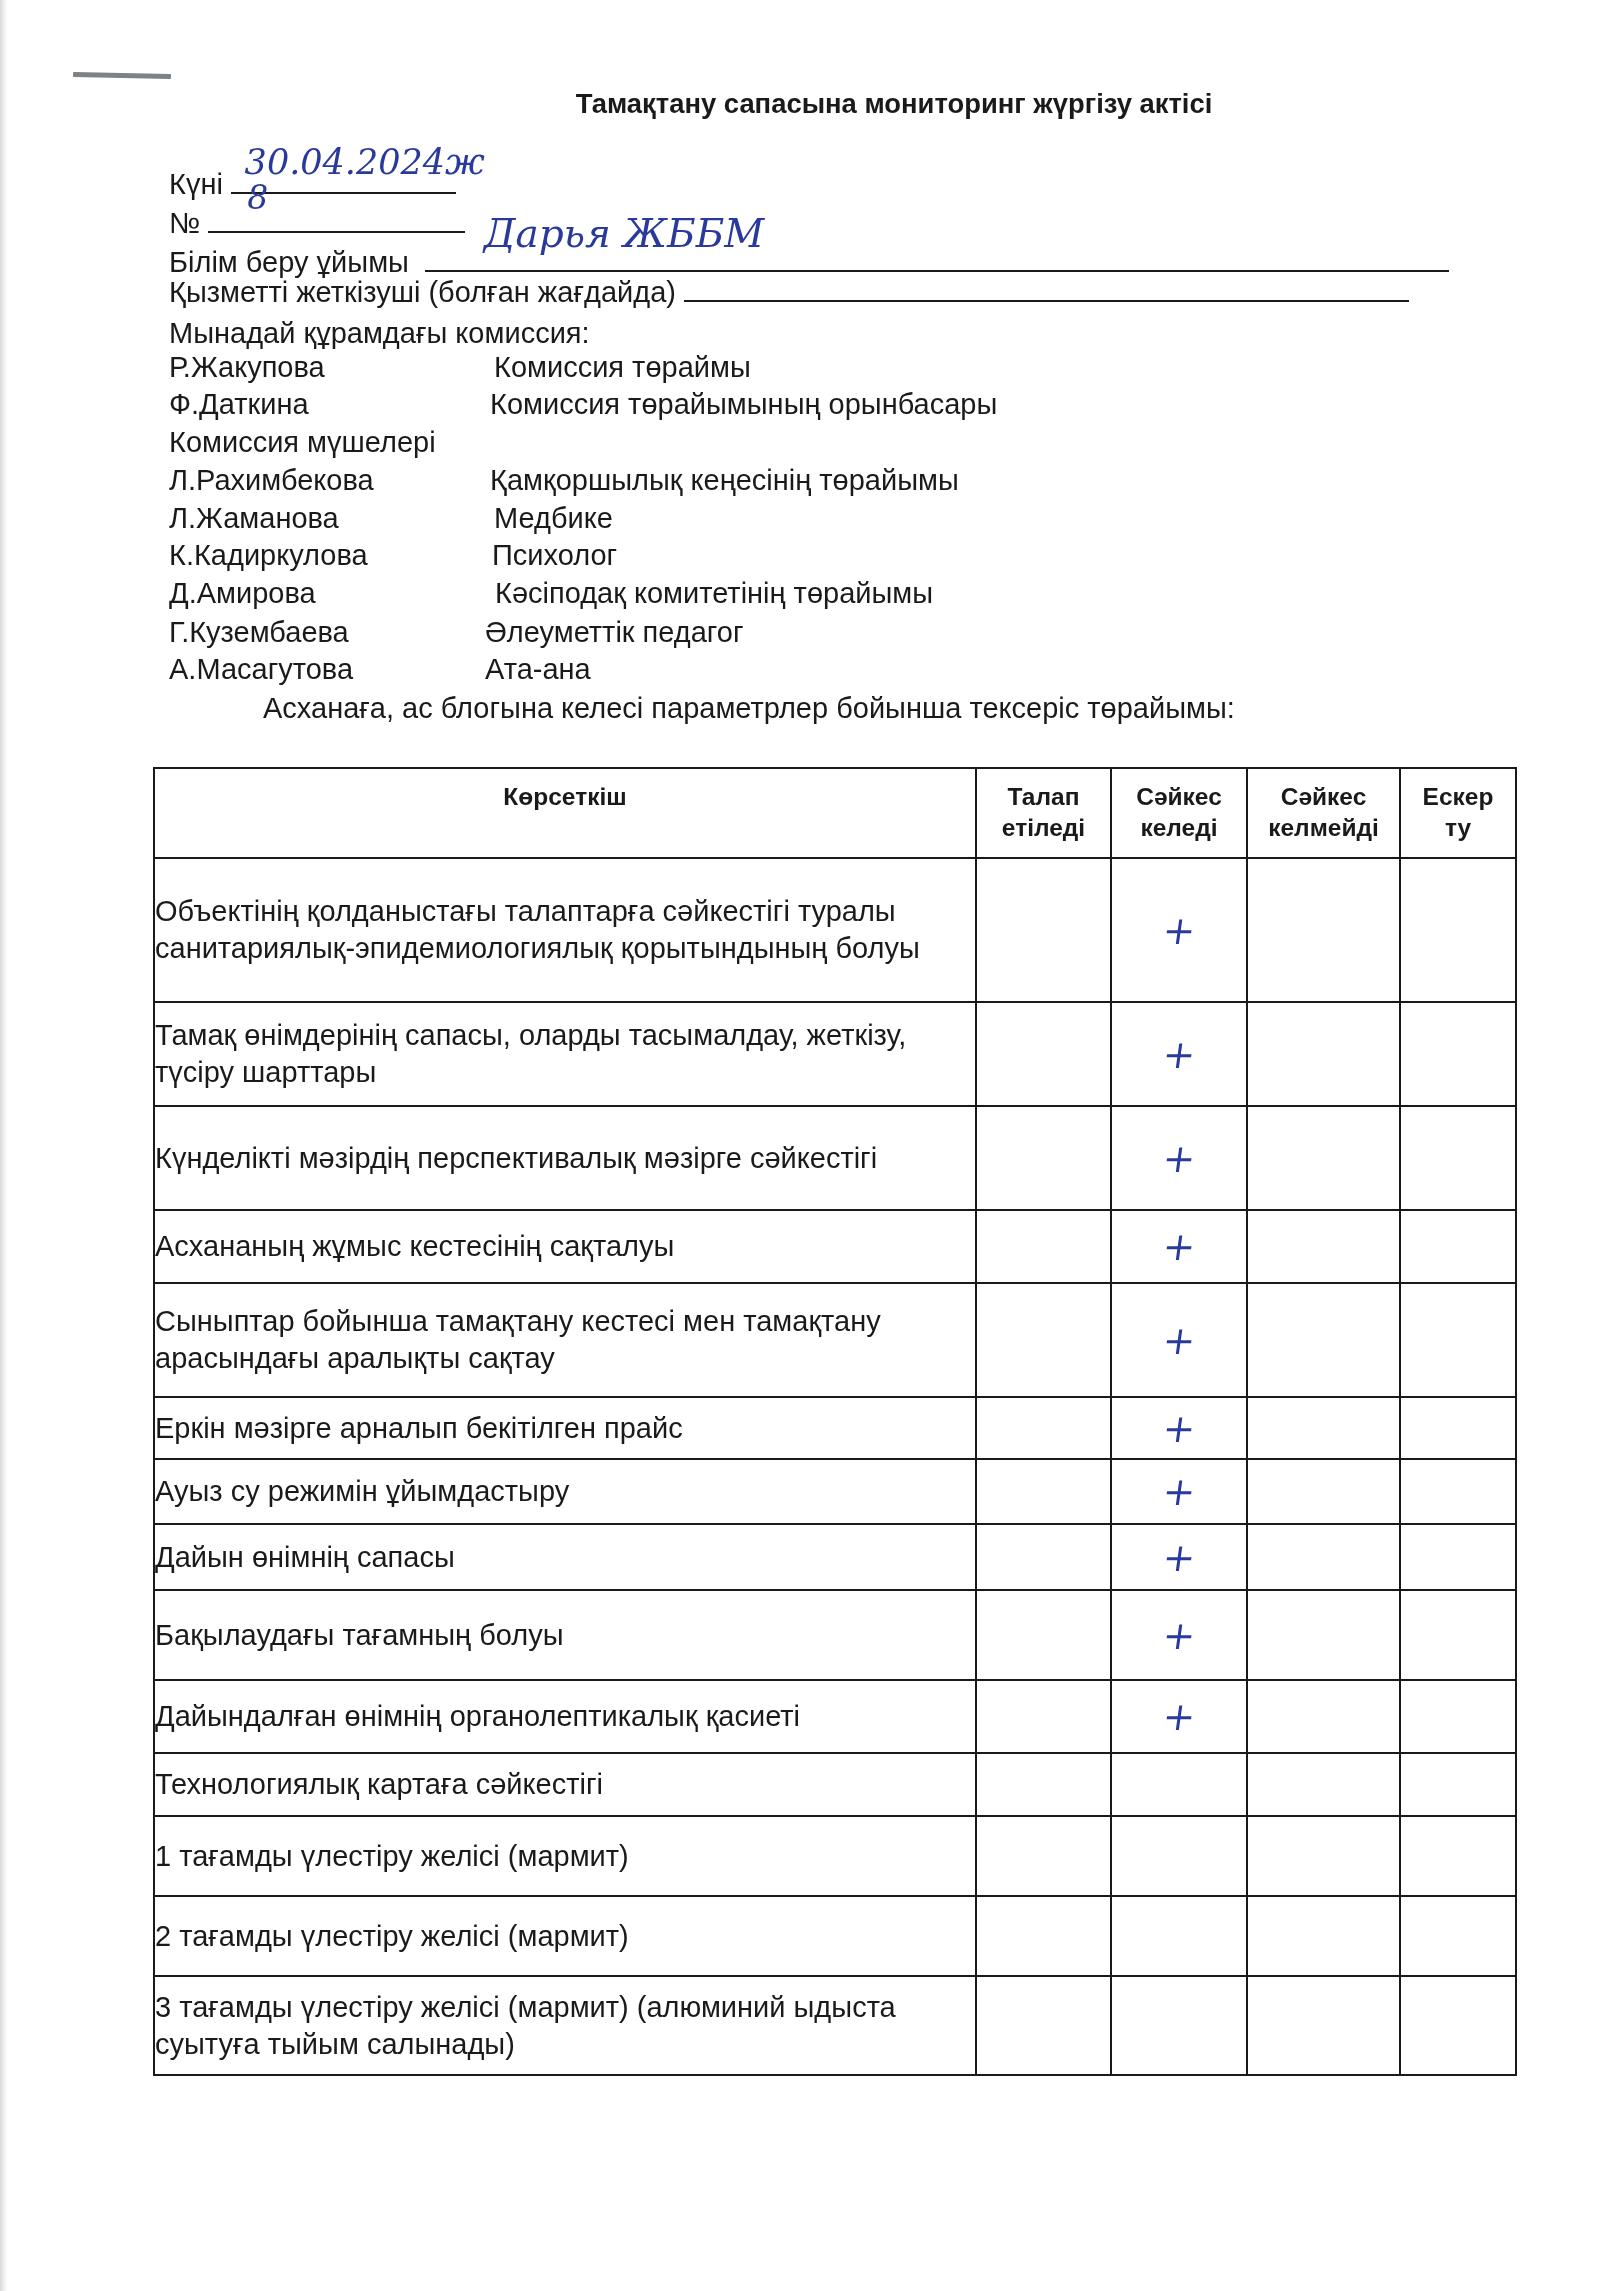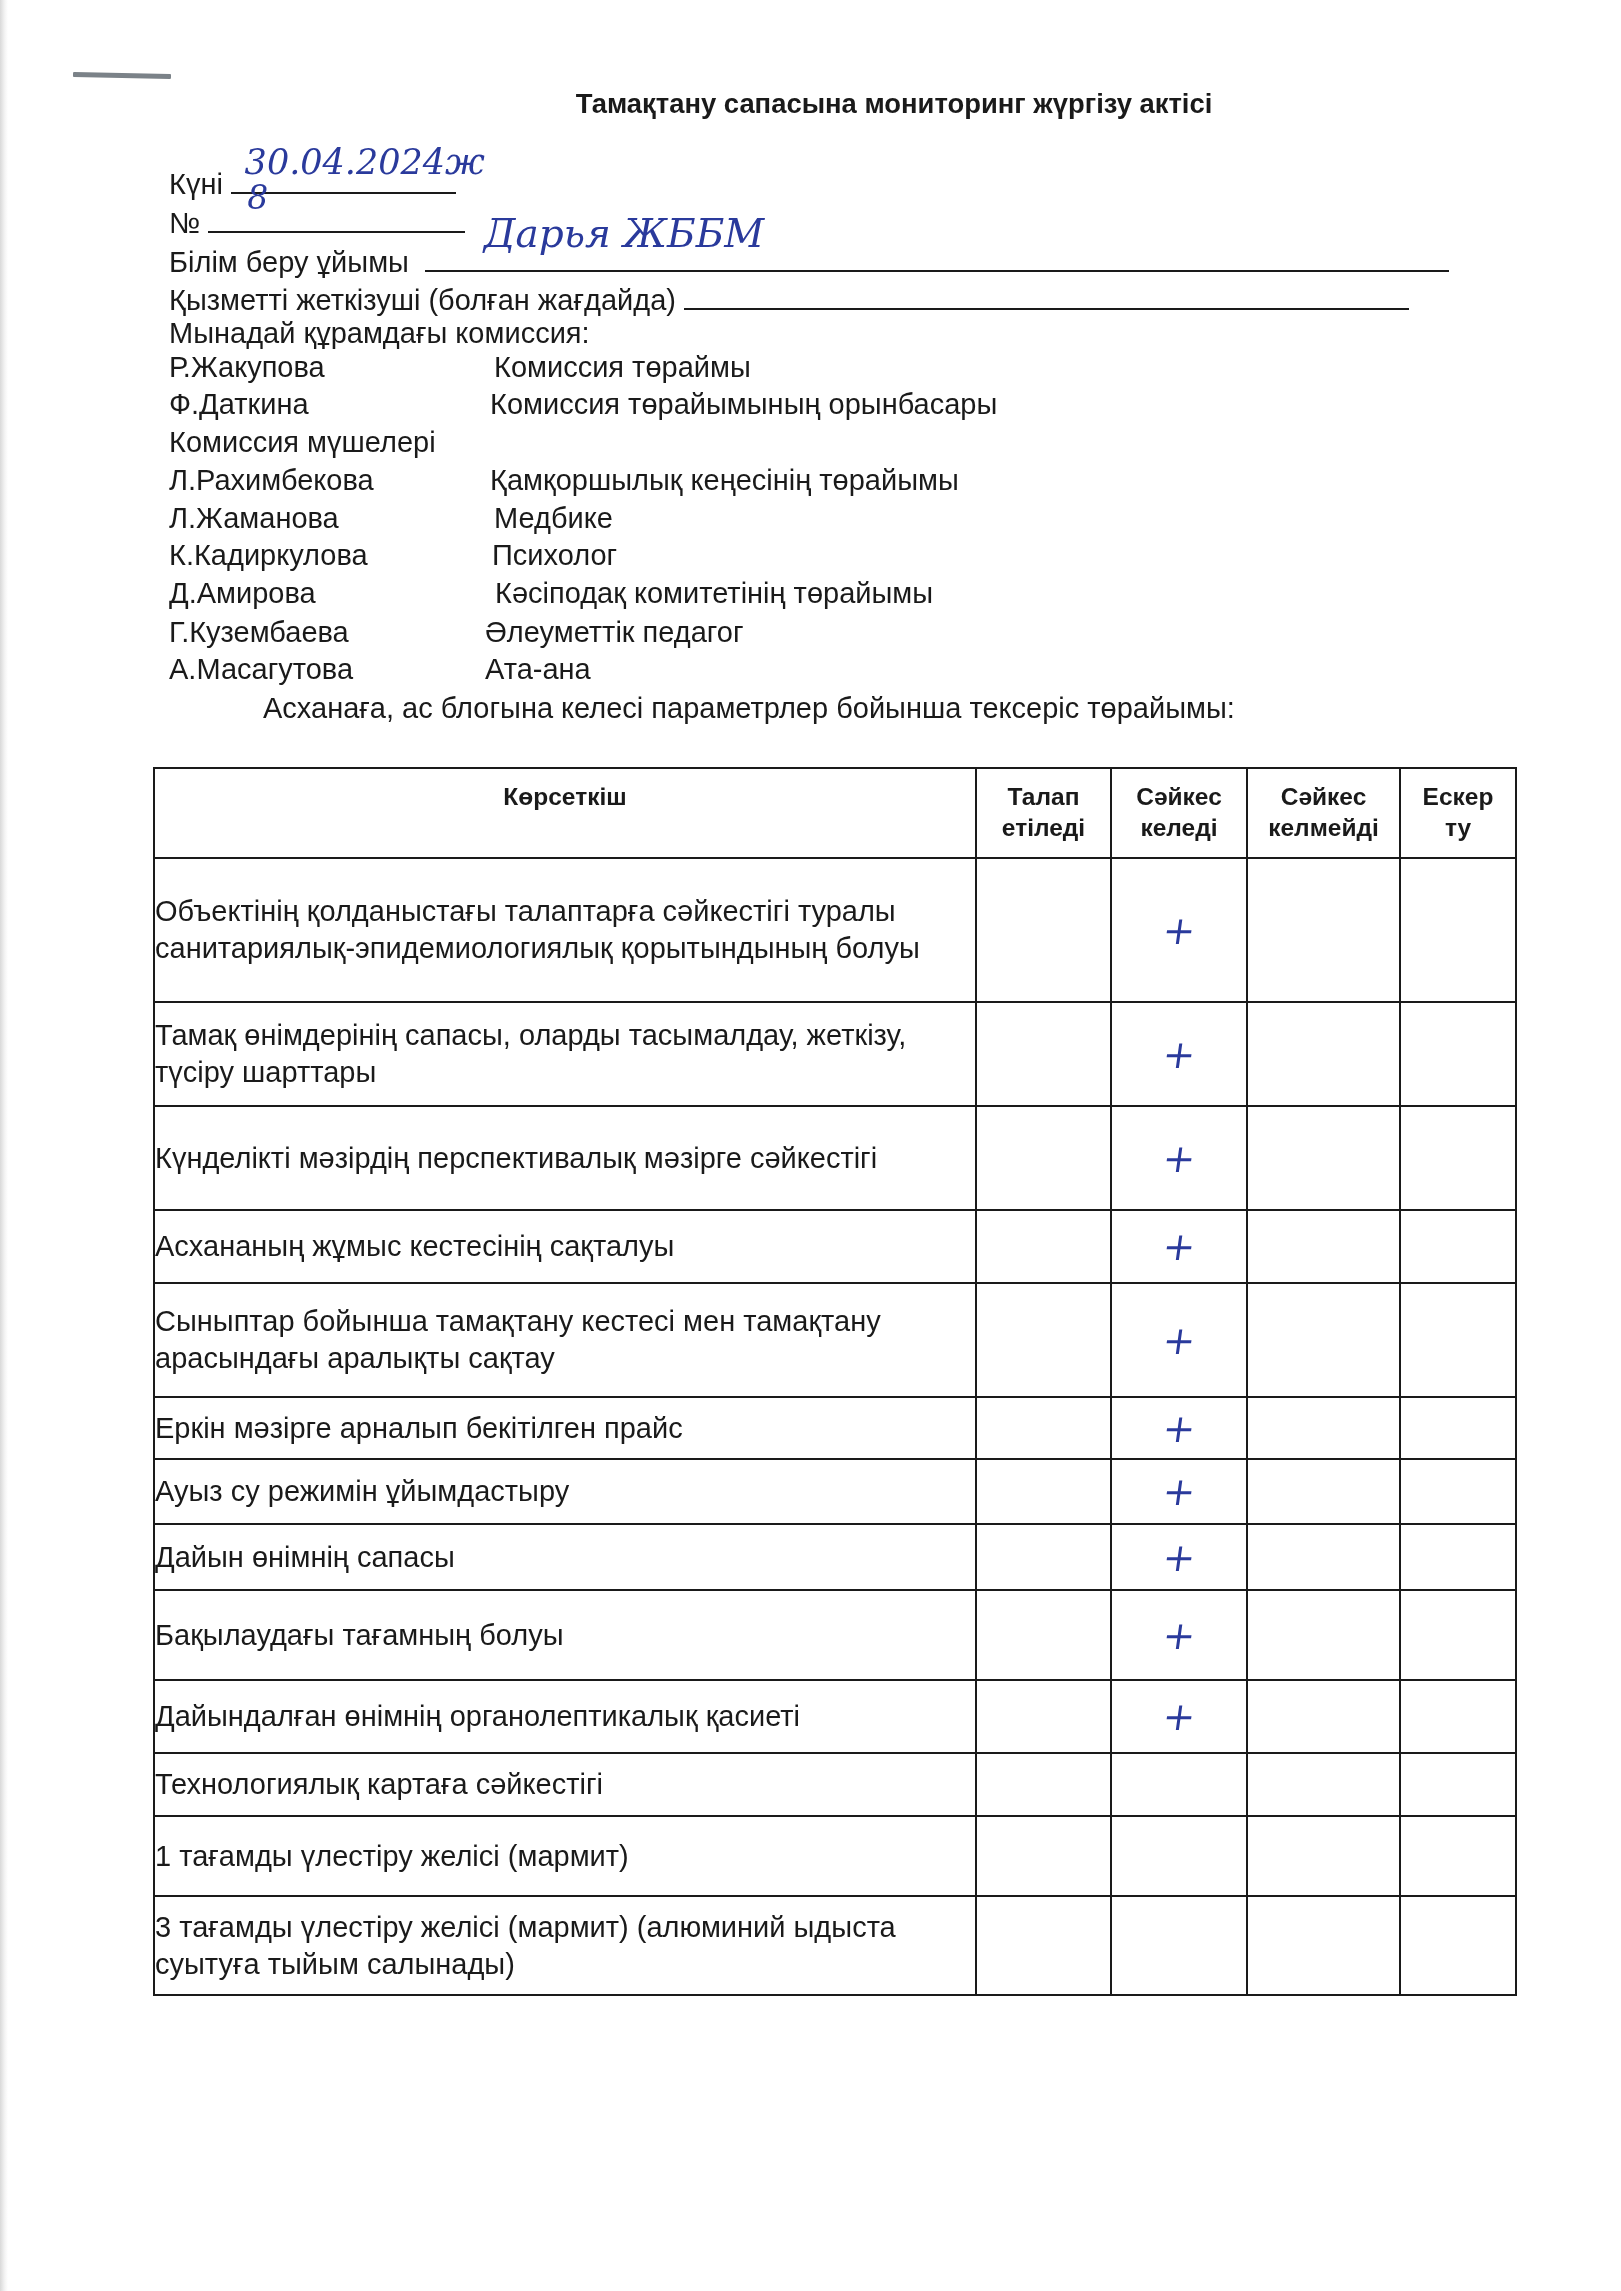--- a/index.html
+++ b/index.html
@@ -76,21 +76,21 @@
   </span>
 </div>
 
 <div class="line" style="top:241px;">
   <span>Білім беру ұйымы</span>
   <span class="uline" style="width:1024px; margin-left:7.8px;">
     <span class="hw" style="left:59px; top:-25.5px; font-size:39px;">Дарья ЖББМ</span>
   </span>
 </div>
 
-<div class="line" style="top:279px;">
+<div class="line" style="top:271px;">
   <span>Қызметті жеткізуші (болған жағдайда)</span>
   <span class="uline" style="width:725px;">
     <span class="hw" style="left:9.8px; top:-19.6px; font-size:33px;"></span>
   </span>
 </div>
 
 <div class="line" style="top:316px;">Мынадай құрамдағы комиссия:</div>
 
 <div class="members">
   <div class="member-row" style="top:0px;">
@@ -227,20 +227,27 @@
       <td class="mark-cell"><span class="mark"></span></td>
       <td class="mark-cell"><span class="mark"></span></td>
     </tr>
     <tr style="height:80px;">
       <td class="ind-text">1 тағамды үлестіру желісі  (мармит)</td>
       <td class="mark-cell"><span class="mark"></span></td>
       <td class="mark-cell"><span class="mark"></span></td>
       <td class="mark-cell"><span class="mark"></span></td>
       <td class="mark-cell"><span class="mark"></span></td>
     </tr>
+    <tr style="height:80px;">
+      <td class="ind-text">2 тағамды үлестіру желісі  (мармит)</td>
+      <td class="mark-cell"><span class="mark"></span></td>
+      <td class="mark-cell"><span class="mark"></span></td>
+      <td class="mark-cell"><span class="mark"></span></td>
+      <td class="mark-cell"><span class="mark"></span></td>
+    </tr>
     <tr style="height:99px;">
       <td class="ind-text">3 тағамды үлестіру желісі  (мармит) (алюминий ыдыста суытуға тыйым салынады)</td>
       <td class="mark-cell"><span class="mark"></span></td>
       <td class="mark-cell"><span class="mark"></span></td>
       <td class="mark-cell"><span class="mark"></span></td>
       <td class="mark-cell"><span class="mark"></span></td>
     </tr>
   </tbody>
 </table>
 

